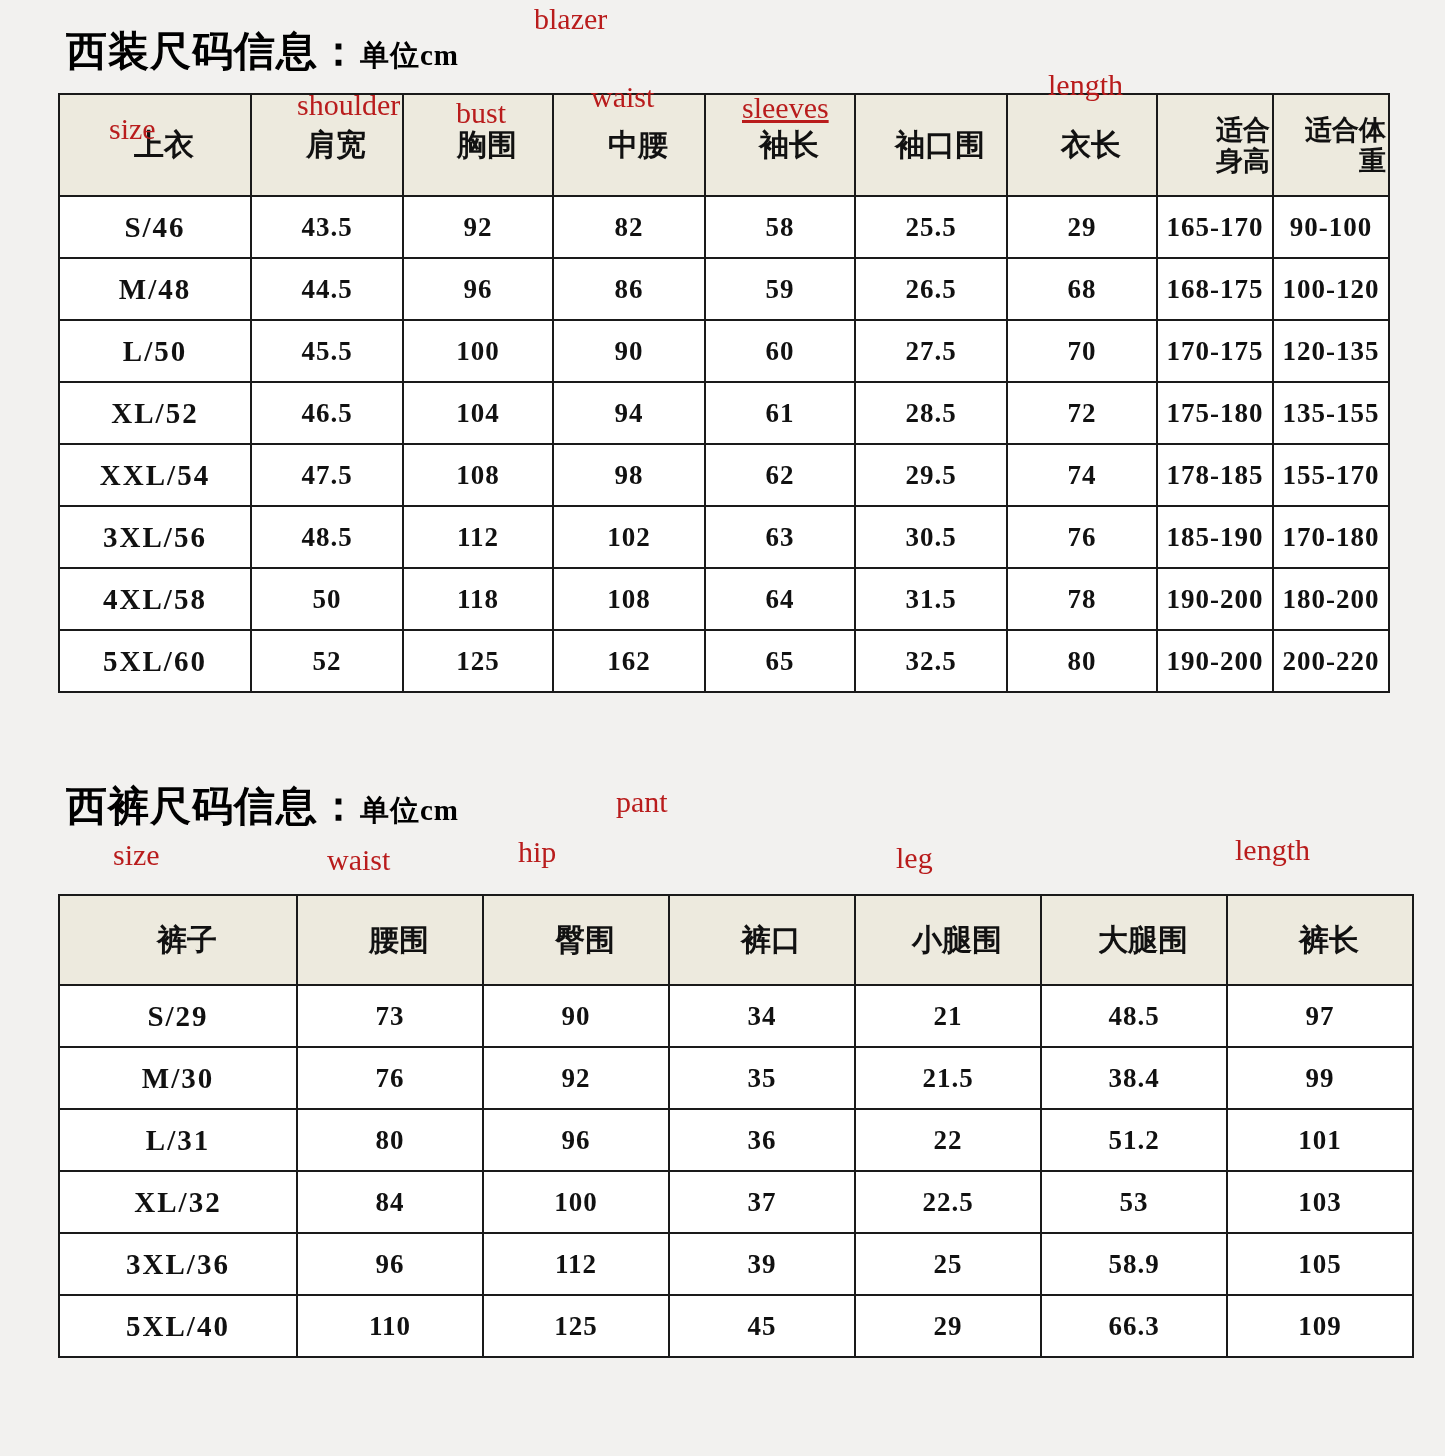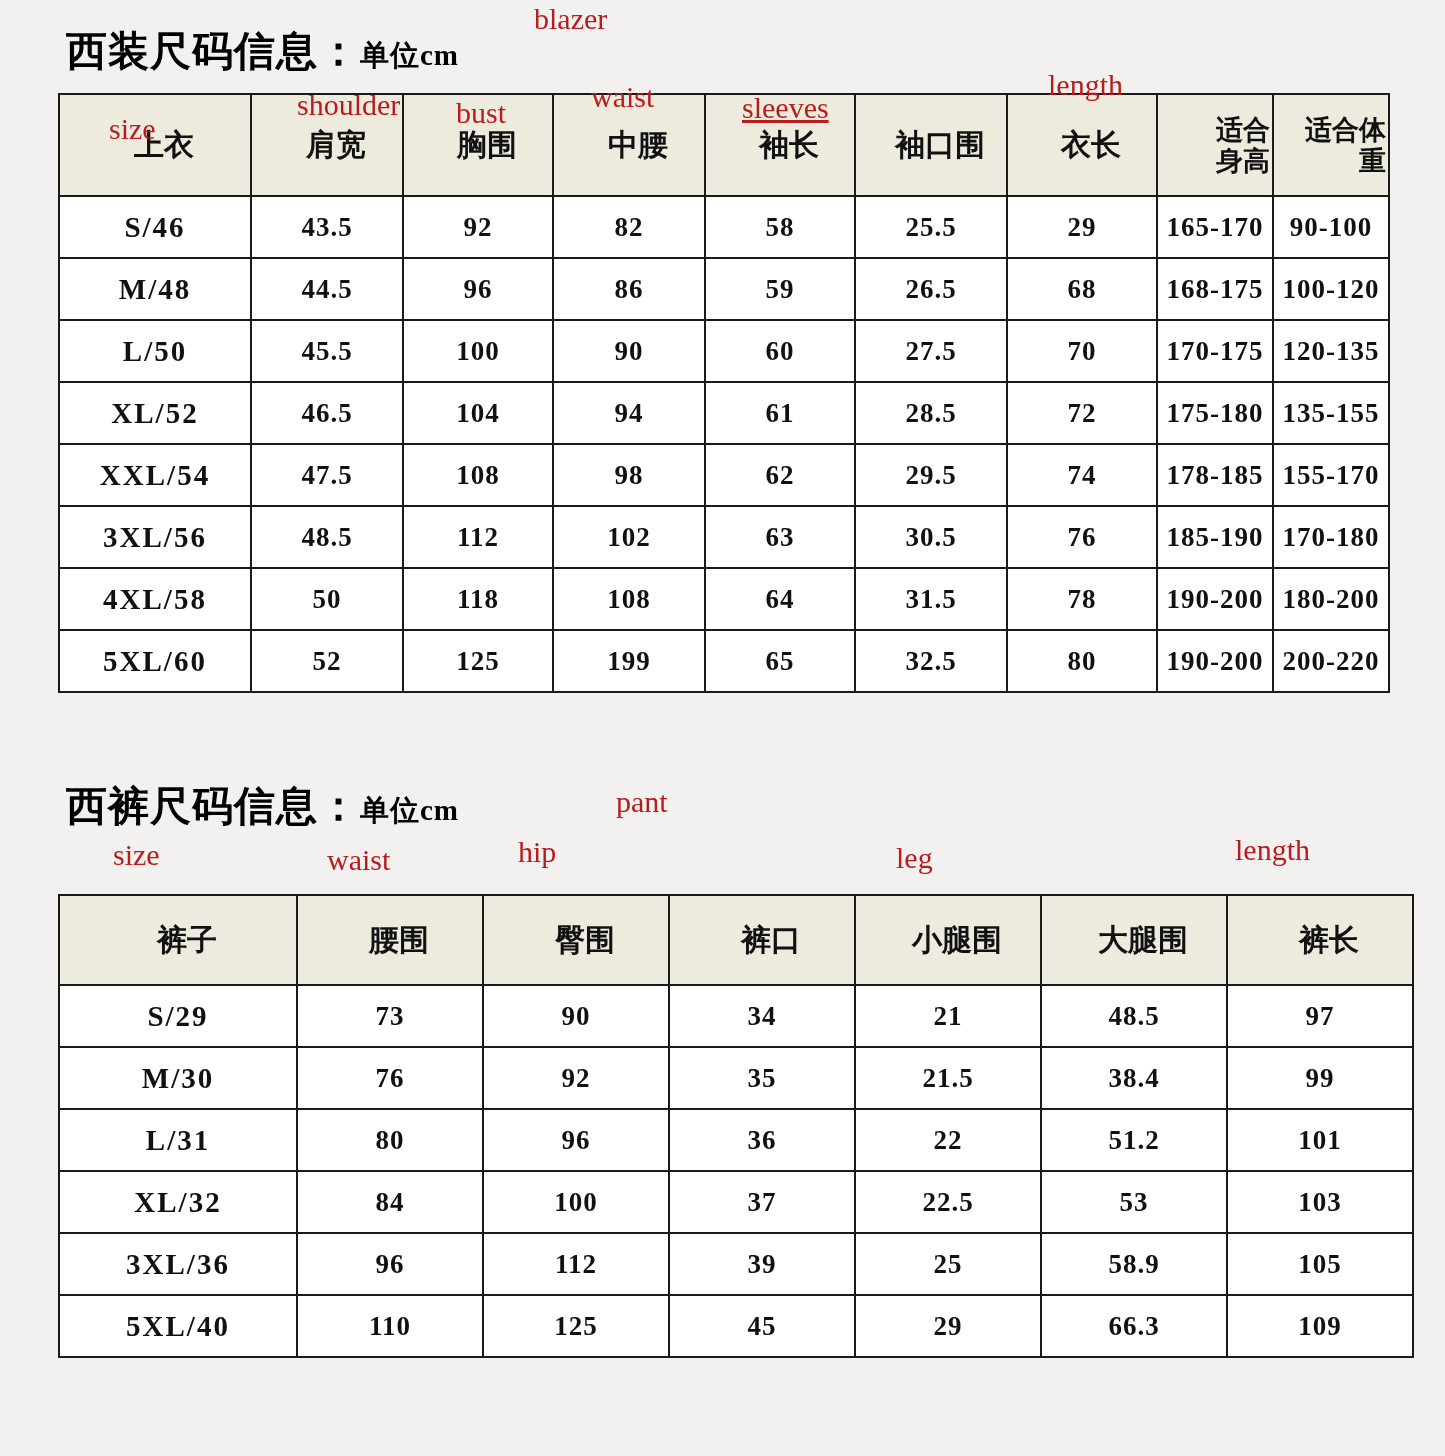--- a/index.html
+++ b/index.html
@@ -226,21 +226,21 @@
           <td>64</td>
           <td>31.5</td>
           <td>78</td>
           <td>190-200</td>
           <td>180-200</td>
         </tr>
         <tr>
           <td class="sizecell">5XL/60</td>
           <td>52</td>
           <td>125</td>
-          <td>199</td>
+          <td>162</td>
           <td>65</td>
           <td>32.5</td>
           <td>80</td>
           <td>190-200</td>
           <td>200-220</td>
         </tr>
       </tbody>
     </table>
   </div>
 

